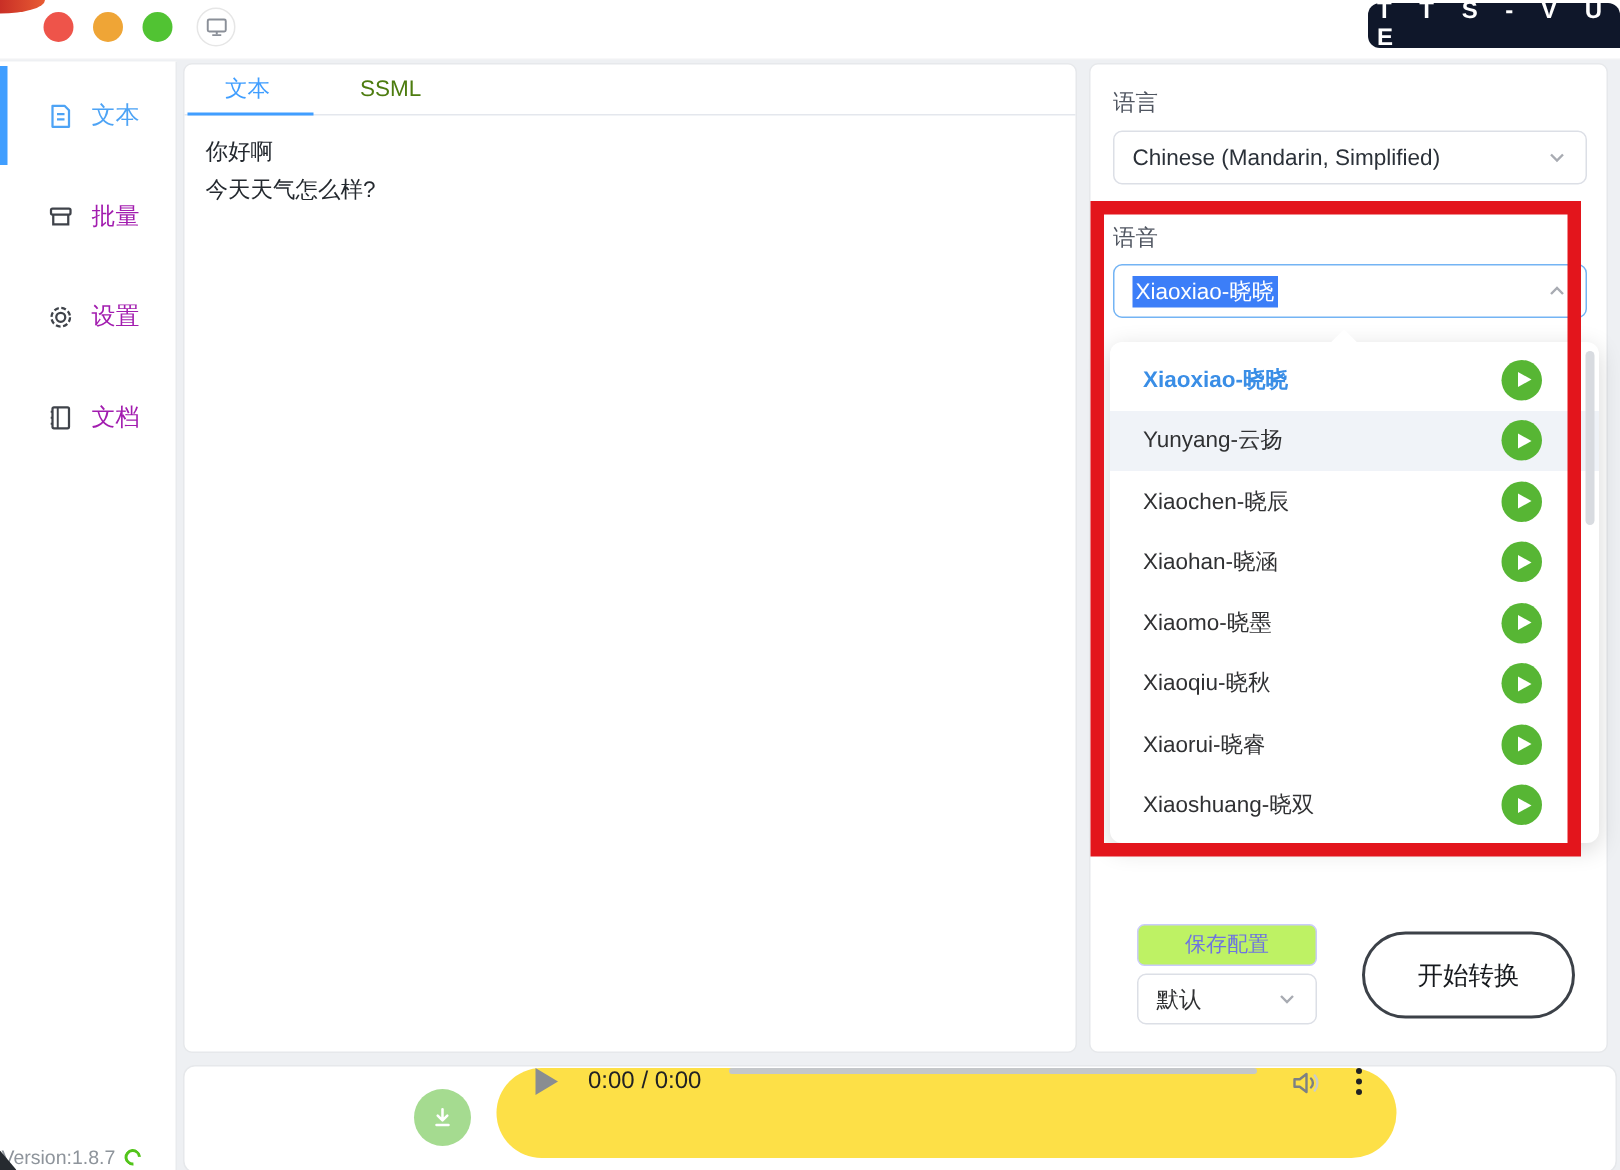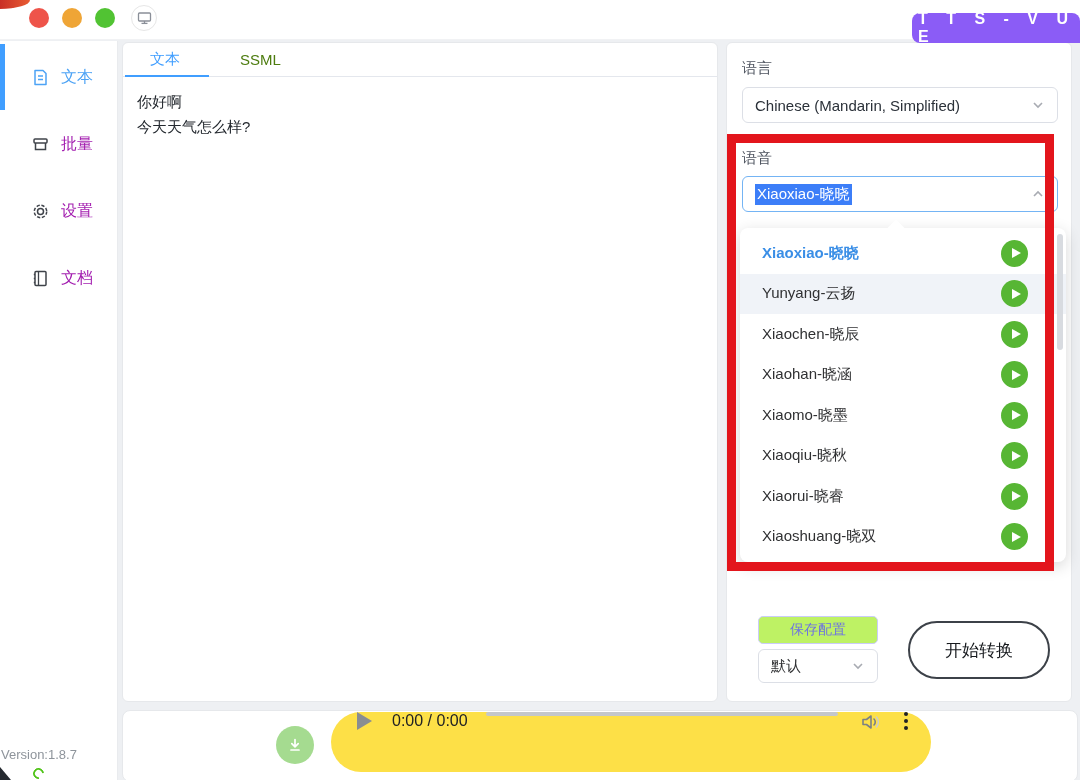--- a/index.html
+++ b/index.html
@@ -7,29 +7,29 @@
   body { background:#eef0f3; font-family:"Liberation Sans","DejaVu Sans",sans-serif; position:relative; }
 
   
   .titlebar { position:absolute; left:0; top:0; width:1080px; height:40px; background:#fff; border-bottom:1px solid #f1f2f4; z-index:5; }
   .light { position:absolute; top:8px; width:20px; height:20px; border-radius:50%; cursor:pointer; }
   .light.red { left:29px; background:#ee544a; }
   .light.orange { left:62px; background:#efa536; }
   .light.green { left:95px; background:#51c333; }
   .corner-artifact { position:absolute; left:0; top:0; width:30px; height:9px; background:linear-gradient(90deg,#c92f26,#e85c33); border-radius:0 0 100% 0; z-index:6; }
   .monitor-btn { position:absolute; left:131px; top:5px; width:26px; height:26px; border-radius:50%; border:1px solid #e6e6e6; background:#fff; display:flex; align-items:center; justify-content:center; cursor:pointer; }
-  .logo { position:absolute; right:0; top:2px; width:168px; height:30px; background:#8b5cf6; border-radius:8px 8px 0 8px; color:#fff; font-weight:bold; font-size:16px; letter-spacing:7px; display:flex; align-items:center; justify-content:center; padding-left:6px;margin-top:11px; }
+  .logo { position:absolute; right:0; top:2px; width:168px; height:30px; background:#0f172a; border-radius:8px 8px 0 8px; color:#fff; font-weight:bold; font-size:16px; letter-spacing:7px; display:flex; align-items:center; justify-content:center; padding-left:6px; }
 
   
   .sidebar { position:absolute; left:0; top:41px; width:118px; height:739px; background:#fff; border-right:1px solid #e9ebee; z-index:4; }
   .side-item { position:absolute; left:0; width:118px; height:40px; display:flex; align-items:center; gap:11px; padding-left:31px; font-size:16px; color:#a21caf; cursor:pointer; }
   .side-item svg { flex:0 0 auto; }
   .side-item.active { color:#4da3f5; }
   .active-bar { position:absolute; left:0; top:3px; width:5px; height:66px; background:#409eff; }
-  .version-row { position:absolute; left:1px; bottom:1px; display:flex; align-items:center; gap:6px; font-size:13px; color:#8e949b;flex-direction:column; }
+  .version-row { position:absolute; left:1px; bottom:1px; display:flex; align-items:center; gap:6px; font-size:13px; color:#8e949b; }
   .refresh-ic { width:11px; height:11px; border:2px solid #52c41a; border-radius:50%; border-right-color:transparent; transform:rotate(40deg); display:inline-block; cursor:pointer; }
   .dark-wedge { position:absolute; left:0; bottom:0; width:11px; height:13px; background:#262a30; clip-path:polygon(0 0,100% 100%,0 100%); }
 
   
   .editor { position:absolute; left:122px; top:42px; width:596px; height:660px; background:#fff; border:1px solid #e6e8eb; border-radius:6px; }
   .tabs { position:relative; height:34px; border-bottom:1px solid #e4e7ed; display:flex; align-items:center; }
   .tab { font-size:15px; cursor:pointer; }
   .tab.t1 { width:84px; text-align:center; color:#409eff; }
   .tab.t2 { margin-left:33px; color:#4d7c0f; }
   .tab-underline { position:absolute; left:2px; bottom:-1px; width:84px; height:2px; background:#409eff; }

